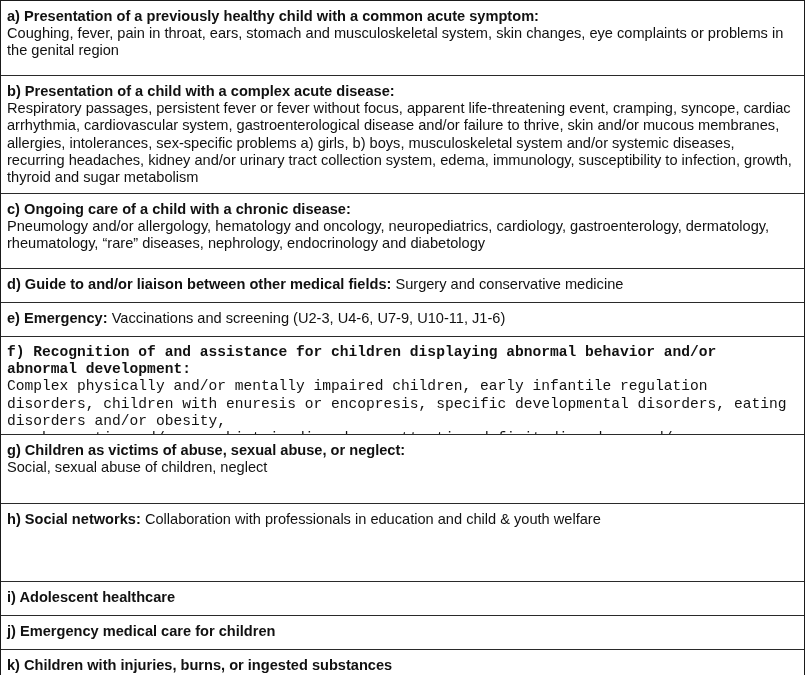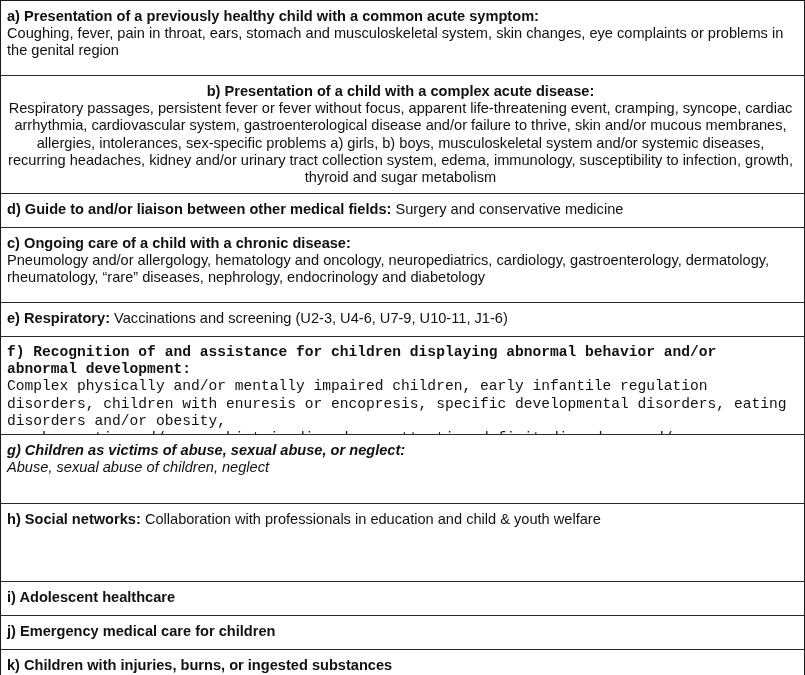--- a/index.html
+++ b/index.html
@@ -17,26 +17,26 @@
     .row {
       box-sizing: border-box;
       border-top: 1.5px solid #2a2a2a;
       padding: 7px 10px 0 6px;
       overflow: hidden;
     }
     .row:first-child { border-top: none; }
     .title { font-weight: bold; }
     .desc { white-space: pre-line; }
     .r-a { height: 74px; }
-    .r-b { height: 118px; text-align: center; }
+    .r-b { height: 118px; }
     .r-c { height: 75px; }
     .r-d { height: 34px; }
     .r-e { height: 34px; }
     .r-f { height: 98px; font-family: Liberation Mono, monospace; }
-    .r-g { height: 69px; font-style: italic; }
+    .r-g { height: 69px; }
     .r-h { height: 35px; }
     .r-i { height: 34px; margin-top: 43px; }
     .r-j { height: 34px; }
     .r-k { height: 35px; }
     .r-l { height: 37px; }
   </style>
 </head>
 <body>
 
 <div class="table">
@@ -44,44 +44,44 @@
   <div class="row r-a">
     <div class="title">a) Presentation of a previously healthy child with a common acute symptom:</div>
     <div class="desc">Coughing, fever, pain in throat, ears, stomach and musculoskeletal system, skin changes, eye complaints or problems in the genital region</div>
   </div>
 
   <div class="row r-b">
     <div class="title">b) Presentation of a child with a complex acute disease:</div>
     <div class="desc">Respiratory passages, persistent fever or fever without focus, apparent life-threatening event, cramping, syncope, cardiac arrhythmia, cardiovascular system, gastroenterological disease and/or failure to thrive, skin and/or mucous membranes, allergies, intolerances, sex-specific problems a) girls, b) boys, musculoskeletal system and/or systemic diseases, recurring headaches, kidney and/or urinary tract collection system, edema, immunology, susceptibility to infection, growth, thyroid and sugar metabolism</div>
   </div>
 
+  <div class="row r-c">
+    <div class="title">c) Ongoing care of a child with a chronic disease:</div>
+    <div class="desc">Pneumology and/or allergology, hematology and oncology, neuropediatrics, cardiology, gastroenterology, dermatology, rheumatology, “rare” diseases, nephrology, endocrinology and diabetology</div>
+  </div>
+
   <div class="row r-d">
     <span class="title">d) Guide to and/or liaison between other medical fields:</span>
     <span> Surgery and conservative medicine</span>
   </div>
 
-  <div class="row r-c">
-    <div class="title">c) Ongoing care of a child with a chronic disease:</div>
-    <div class="desc">Pneumology and/or allergology, hematology and oncology, neuropediatrics, cardiology, gastroenterology, dermatology, rheumatology, “rare” diseases, nephrology, endocrinology and diabetology</div>
-  </div>
-
   <div class="row r-e">
-    <span class="title">e) Respiratory:</span>
+    <span class="title">e) Emergency:</span>
     <span> Vaccinations and screening (U2-3, U4-6, U7-9, U10-11, J1-6)</span>
   </div>
 
   <div class="row r-f">
     <div class="title">f) Recognition of and assistance for children displaying abnormal behavior and/or abnormal development:</div>
     <div class="desc">Complex physically and/or mentally impaired children, early infantile regulation disorders, children with enuresis or encopresis, specific developmental disorders, eating disorders and/or obesity,
 psychosomatic and/or psychiatric disorders, attention deficit disorders and/or impulsiveness, and genetic diseases / embryo- or fetopathies /congenital metabolic disease</div>
   </div>
 
   <div class="row r-g">
     <div class="title">g) Children as victims of abuse, sexual abuse, or neglect:</div>
-    <div class="desc">Abuse, sexual abuse of children, neglect</div>
+    <div class="desc">Social, sexual abuse of children, neglect</div>
   </div>
 
   <div class="row r-h">
     <span class="title">h) Social networks:</span>
     <span> Collaboration with professionals in education and child &amp; youth welfare</span>
   </div>
 
   <div class="row r-i">
     <span class="title">i) Adolescent healthcare</span>
   </div>

